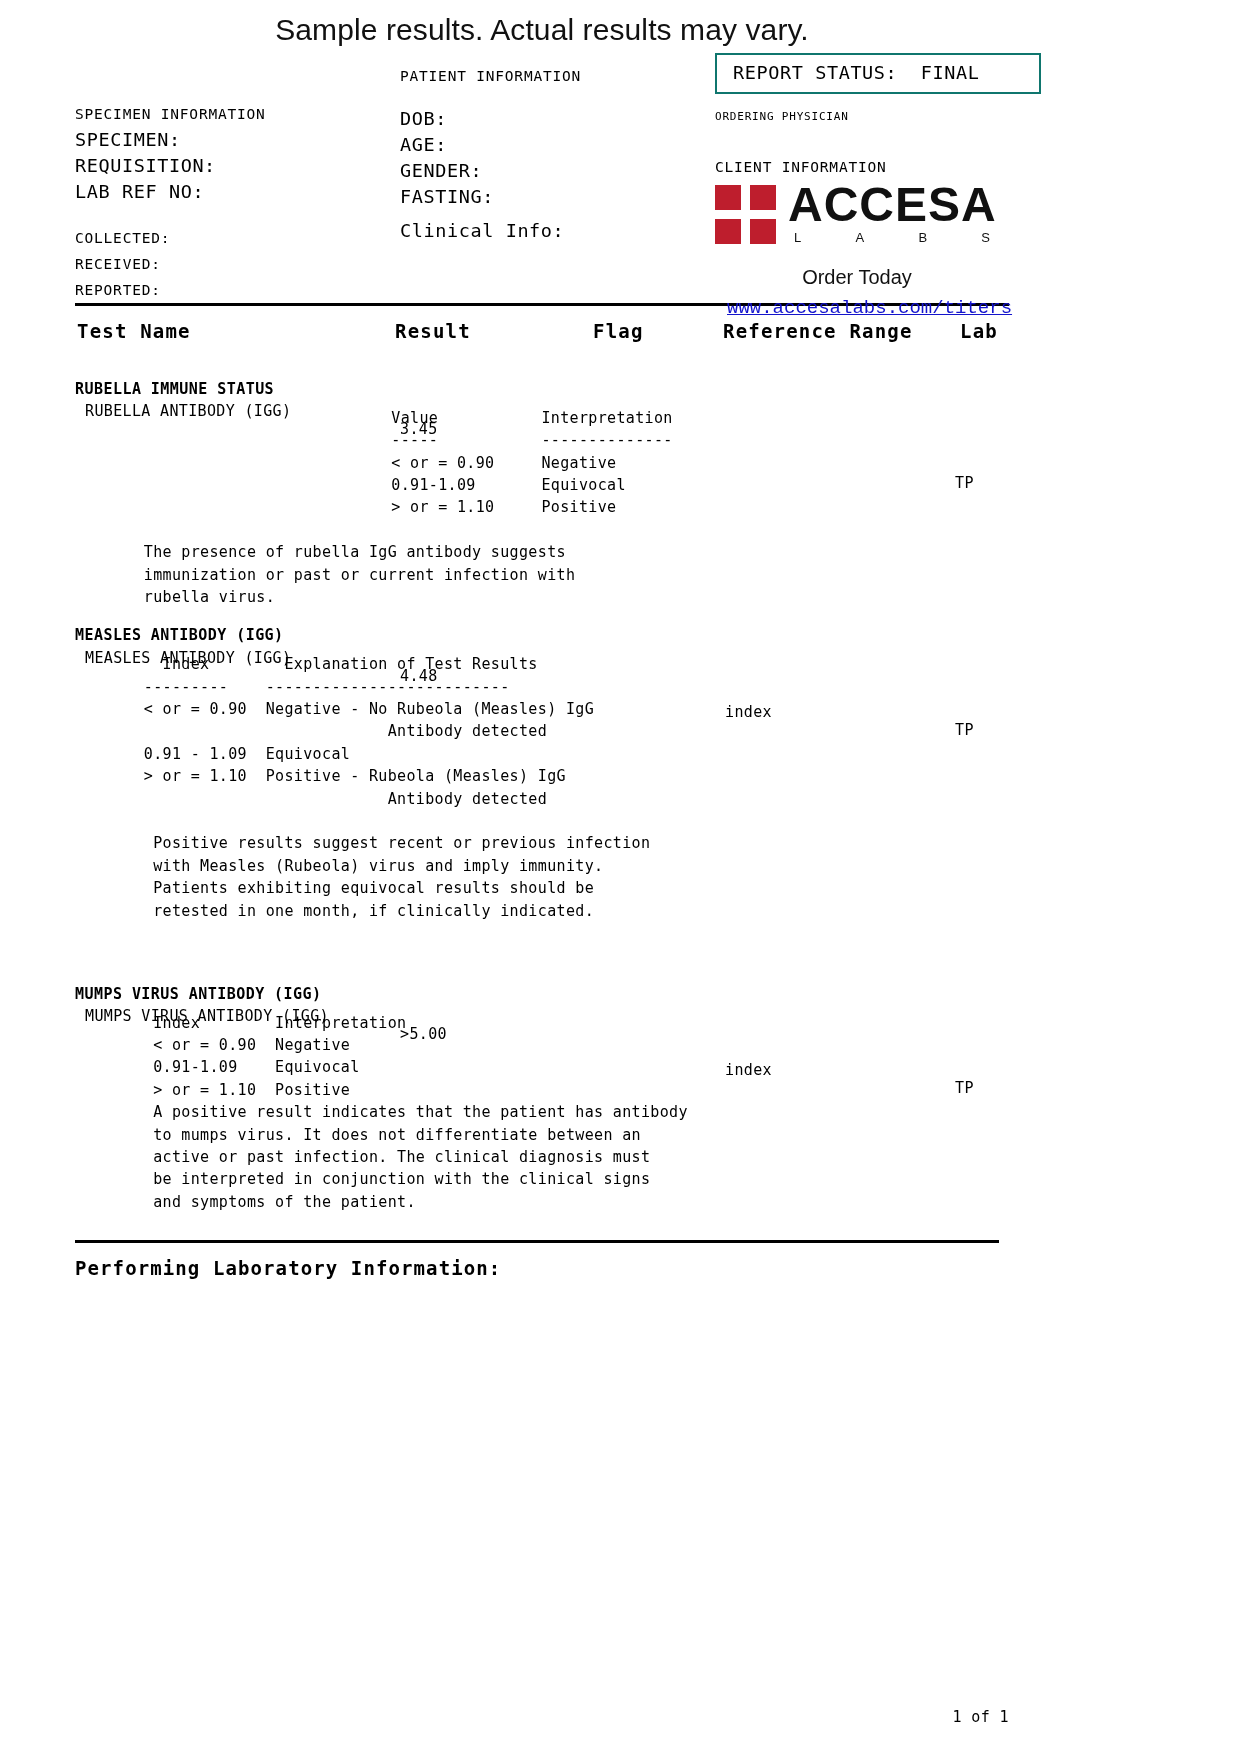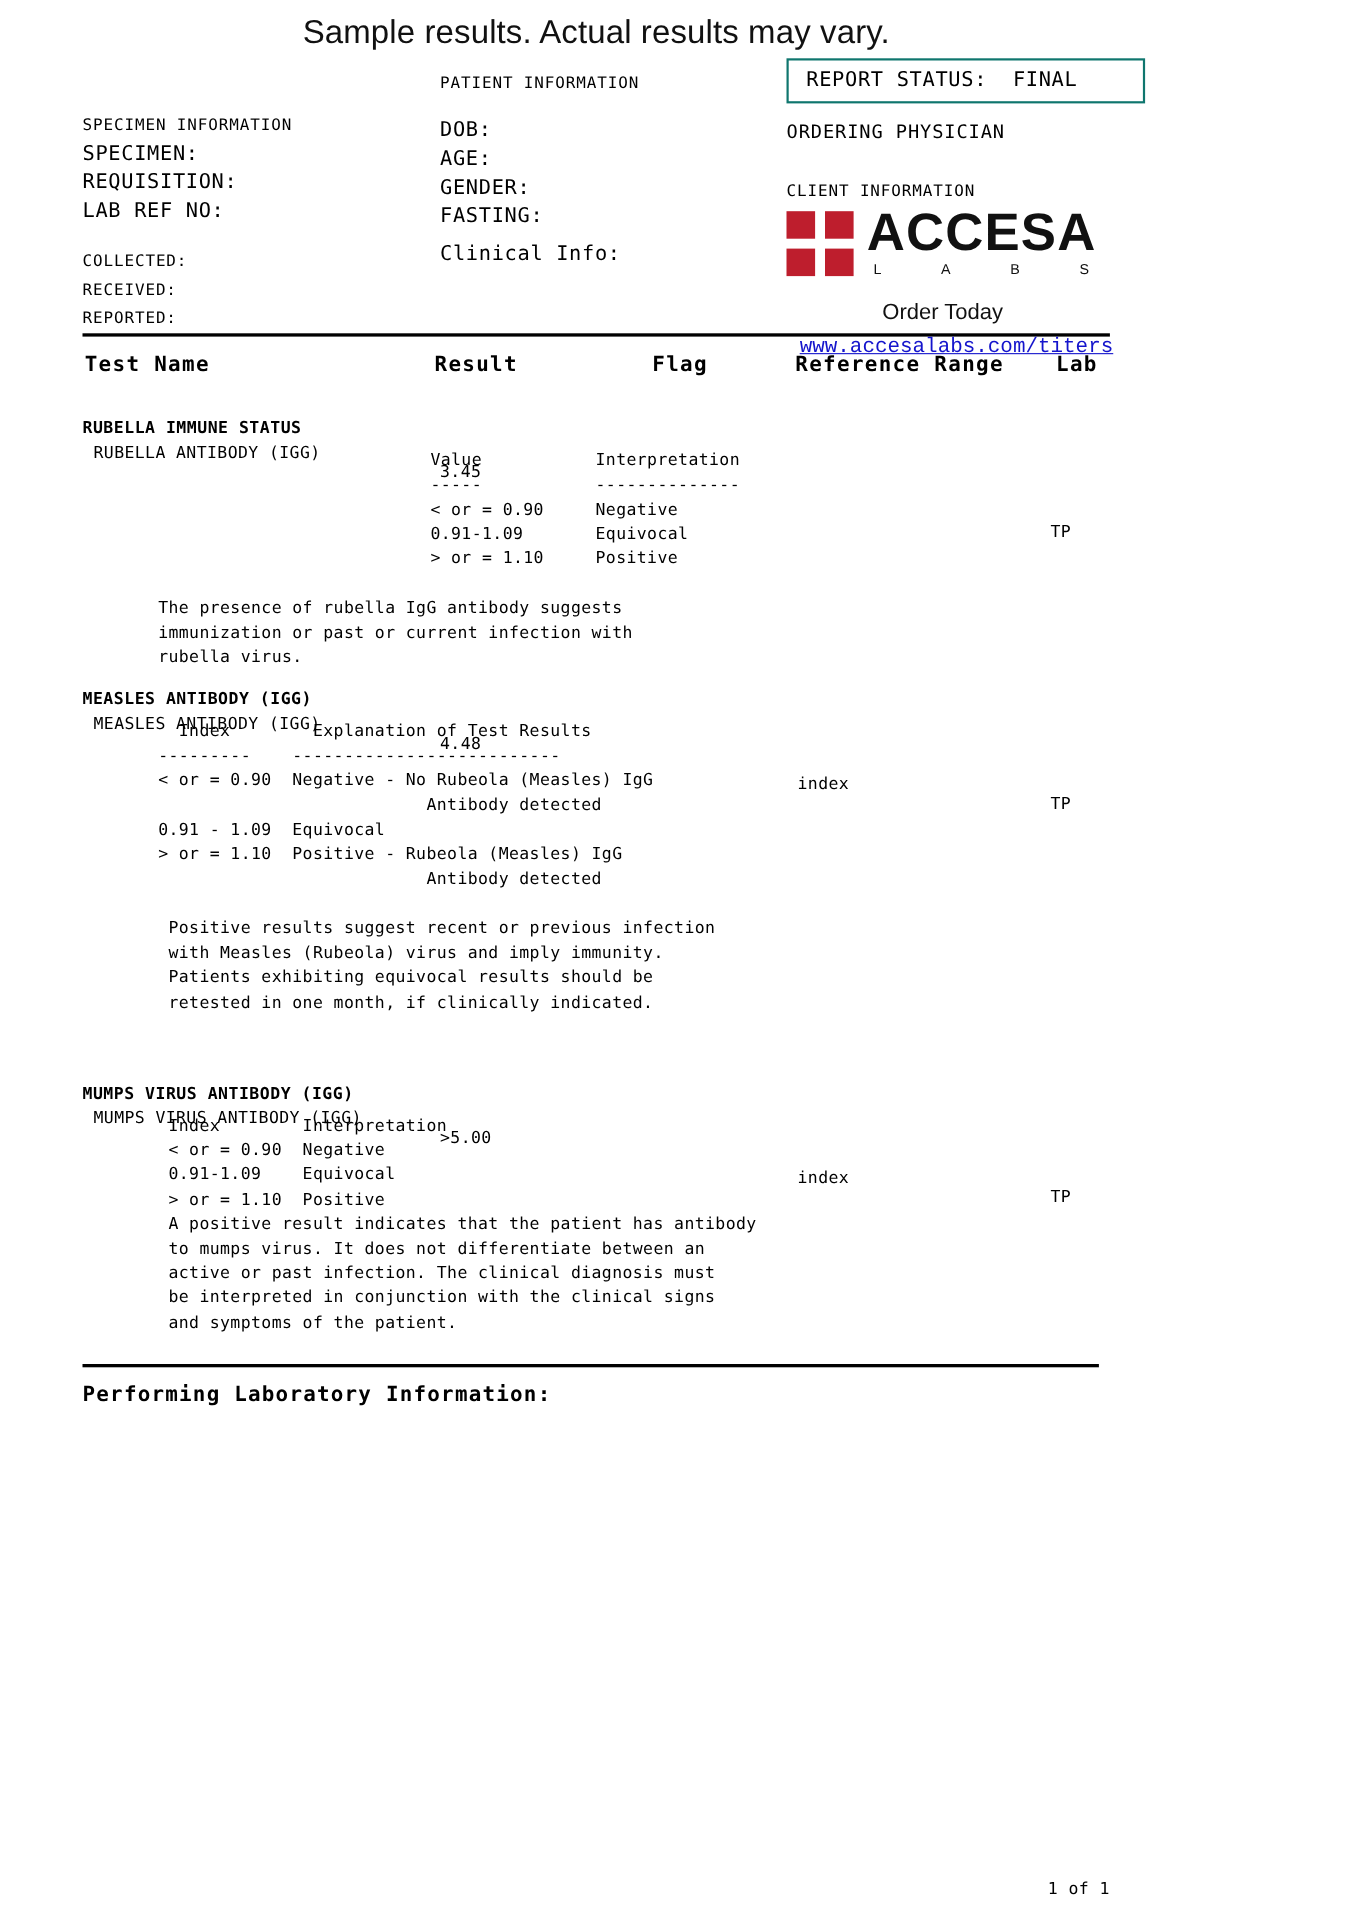--- a/index.html
+++ b/index.html
@@ -78,21 +78,21 @@
   .status-box {
     border: 2px solid #0f766e;
     display: inline-block;
     padding: 7px 16px 9px 16px;
     font-size: 18.5px;
     letter-spacing: 0.6px;
     white-space: pre;
     min-width: 290px;
   }
   .ordering-phys {
-    font-size: 17px;
+    font-size: 11px;
     letter-spacing: 0.8px;
     margin-top: 16px;
     white-space: pre;
   }
   .client-info-lbl {
     font-size: 14.5px;
     letter-spacing: 0.8px;
     margin-top: 36px;
     white-space: pre;
   }

